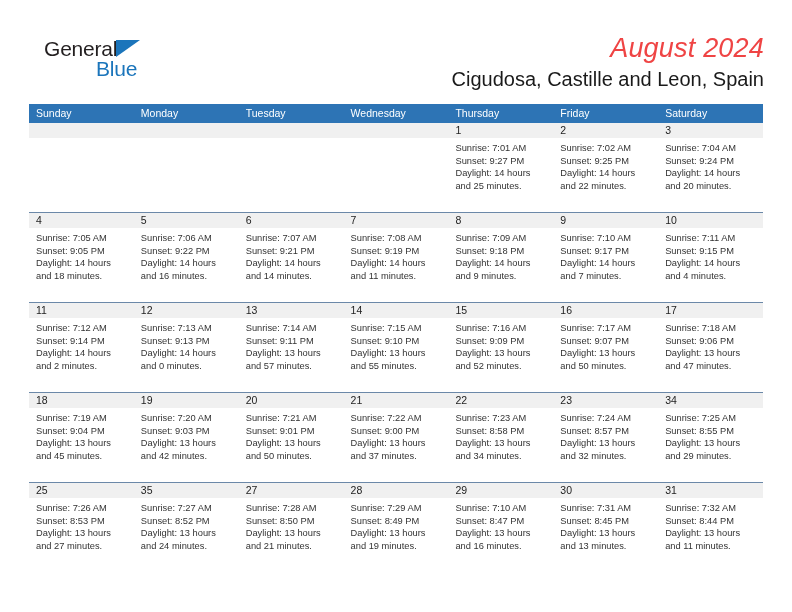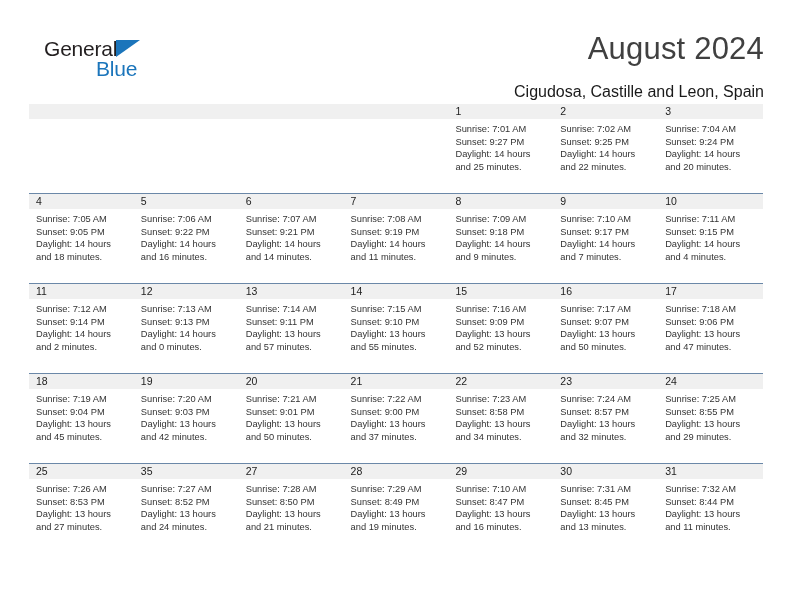--- a/index.html
+++ b/index.html
@@ -65,29 +65,30 @@
     line-height: 22px;
   }
 
   .title-block {
     position: absolute;
     right: 36px;
     top: 32px;
     text-align: right;
   }
   .cal-title {
-    font-size: 31px;
+    font-size: 27px;
     font-weight: normal;
-    color: #404040;
+    color: #ef4444;
     line-height: 33px;
     letter-spacing: 0.2px;
+    font-style: italic;
   }
   .cal-subtitle {
-    margin-top: 18px;
-    font-size: 16px;
+    margin-top: 6px;
+    font-size: 20px;
     font-weight: normal;
     color: #1a1a1a;
     line-height: 17px;
   }
 
   
   .calendar {
     position: absolute;
     left: 29px;
     top: 104px;
@@ -163,20 +164,29 @@
     </div>
 
     <div class="title-block">
       <div class="cal-title">August 2024</div>
       <div class="cal-subtitle">Cigudosa, Castille and Leon, Spain</div>
     </div>
 
   </div>
 
   <div class="calendar">
+    <div class="weekday-row" id="weekday-row">
+        <div class="weekday-cell">Sunday</div>
+        <div class="weekday-cell">Monday</div>
+        <div class="weekday-cell">Tuesday</div>
+        <div class="weekday-cell">Wednesday</div>
+        <div class="weekday-cell">Thursday</div>
+        <div class="weekday-cell">Friday</div>
+        <div class="weekday-cell">Saturday</div>
+      </div>
     <div id="weeks-container">
         <div class="week-row first">
           <div class="day-cell empty">
             <div class="day-number-band"></div>
             <div class="day-body"></div>
           </div>
           <div class="day-cell empty">
             <div class="day-number-band"></div>
             <div class="day-body"></div>
           </div>
@@ -395,21 +405,21 @@
           <div class="day-cell">
             <div class="day-number-band">23</div>
             <div class="day-body">
               <div class="day-line">Sunrise: 7:24 AM</div>
               <div class="day-line">Sunset: 8:57 PM</div>
               <div class="day-line">Daylight: 13 hours</div>
               <div class="day-line">and 32 minutes.</div>
             </div>
           </div>
           <div class="day-cell">
-            <div class="day-number-band">24</div>
+            <div class="day-number-band">34</div>
             <div class="day-body">
               <div class="day-line">Sunrise: 7:25 AM</div>
               <div class="day-line">Sunset: 8:55 PM</div>
               <div class="day-line">Daylight: 13 hours</div>
               <div class="day-line">and 29 minutes.</div>
             </div>
           </div>
         </div>
         <div class="week-row">
           <div class="day-cell">

